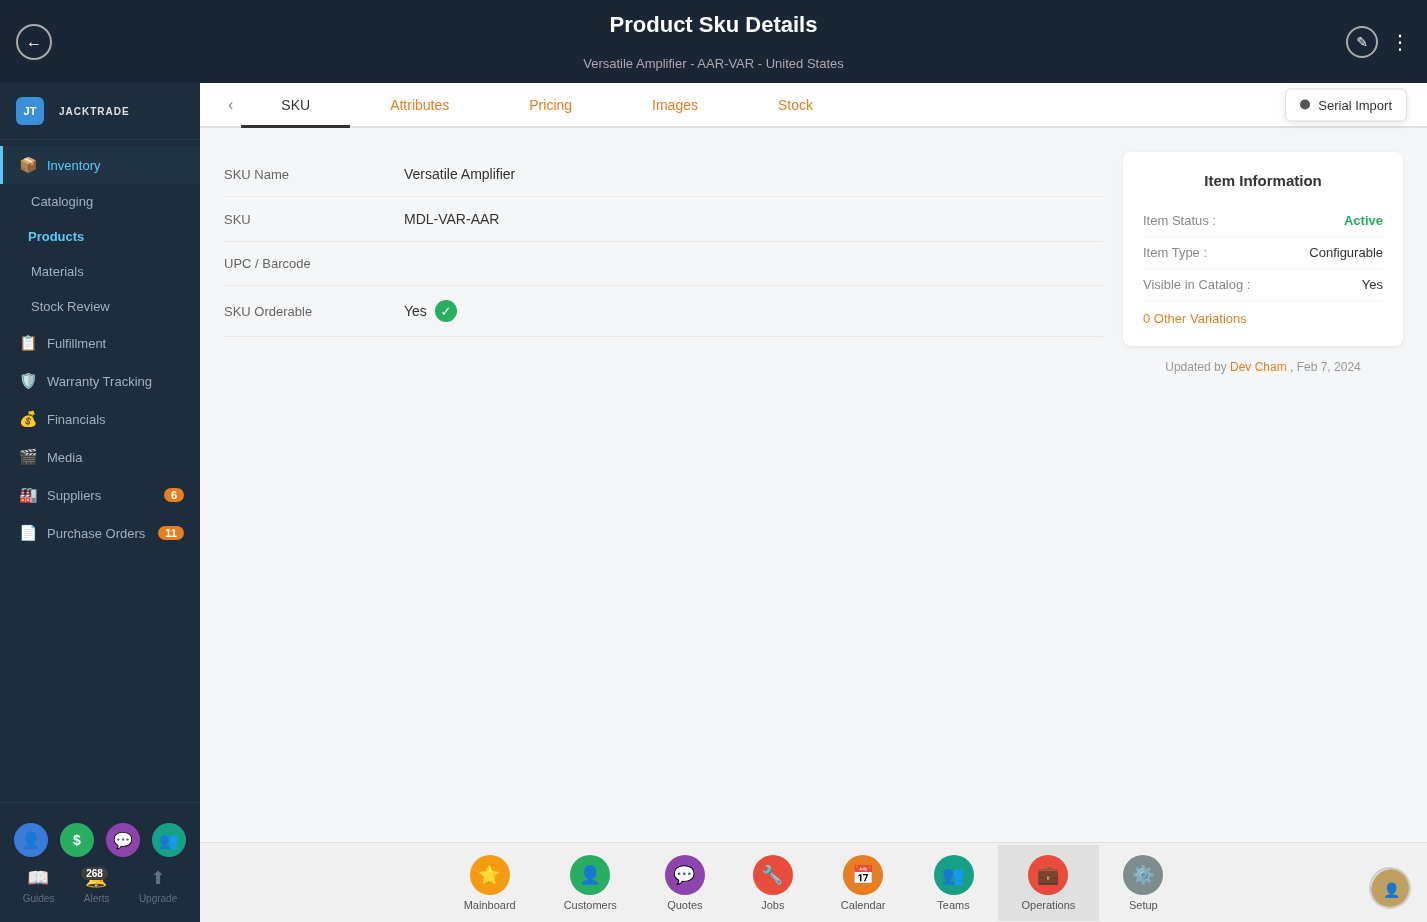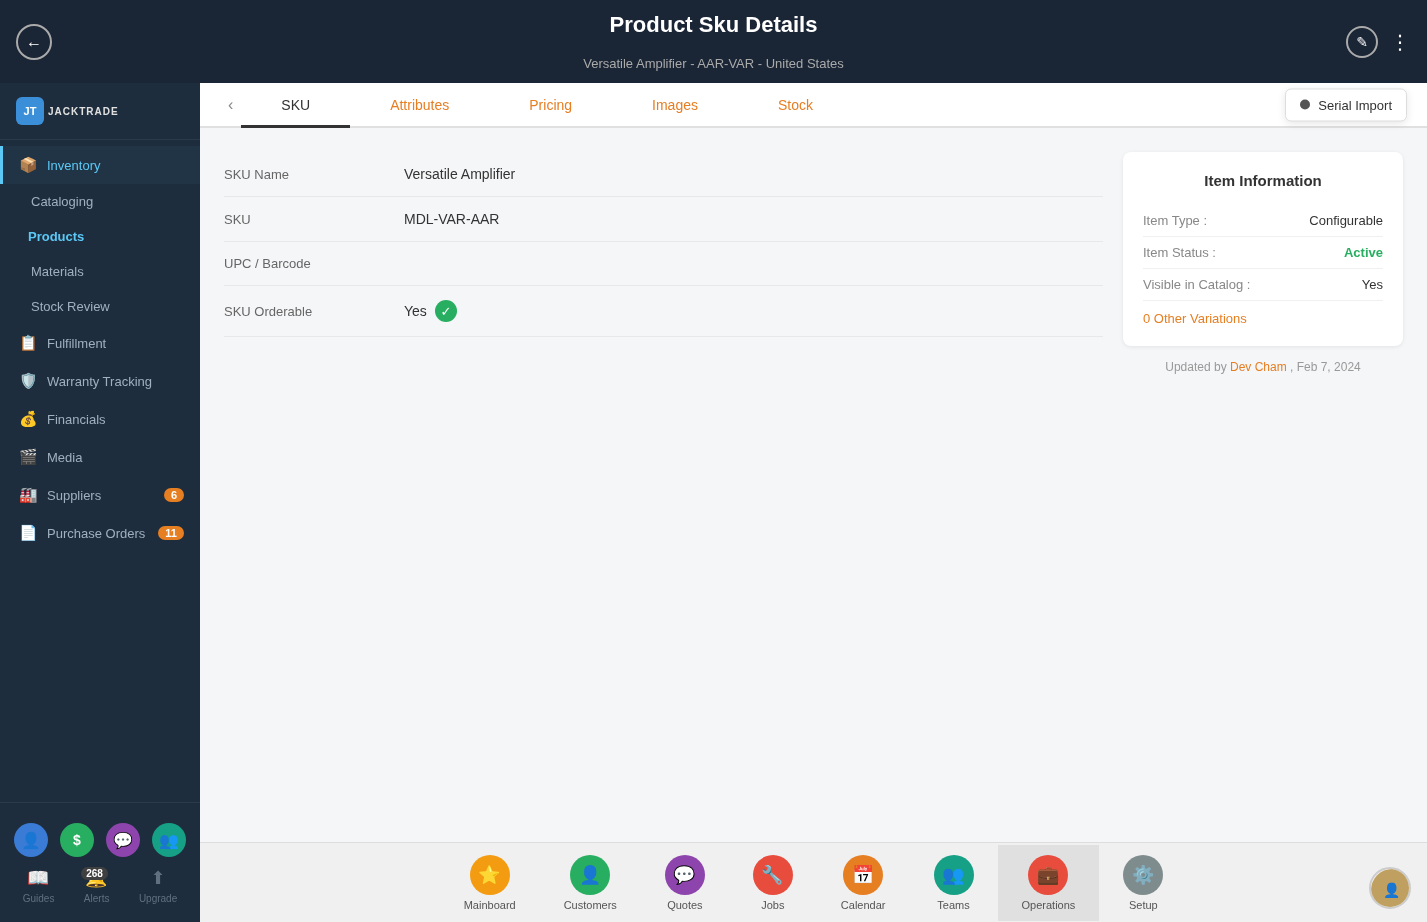--- a/index.html
+++ b/index.html
@@ -43,21 +43,21 @@
       width: 200px;
       background: #1e2d3d;
       color: white;
       display: flex;
       flex-direction: column;
       overflow-y: auto;
       flex-shrink: 0;
     }
     .sidebar-logo {
       padding: 14px 16px;
-      display: flex; align-items: center; gap: 4px;
+      display: flex; align-items: center; gap: 15px;
       border-bottom: 1px solid #2a3a4d;
     }
     .logo-icon {
       width: 28px; height: 28px; background: #3a8fd8; border-radius: 6px;
       display: flex; align-items: center; justify-content: center; font-size: 11px; font-weight: bold; color: white;
     }
     .logo-text { font-size: 10px; font-weight: 700; letter-spacing: 1px; color: #e0e0e0; }
 
     .sidebar-section {
       padding: 6px 0;
@@ -383,26 +383,26 @@
             <span>Yes</span>
             <div class="check-circle">✓</div>
           </div>
         </div>
       </div>
 
       <div class="info-panel">
         <div class="info-card">
           <div class="info-card-title">Item Information</div>
           <div class="info-row">
+            <span class="info-key">Item Status :</span>
+            <span class="info-val active-green">Active</span>
+          </div>
+          <div class="info-row">
             <span class="info-key">Item Type :</span>
             <span class="info-val">Configurable</span>
-          </div>
-          <div class="info-row">
-            <span class="info-key">Item Status :</span>
-            <span class="info-val active-green">Active</span>
           </div>
           <div class="info-row">
             <span class="info-key">Visible in Catalog :</span>
             <span class="info-val">Yes</span>
           </div>
           <div class="other-variations">0 Other Variations</div>
         </div>
         <div class="updated-text">
           <span>Updated by</span>
           <span class="author">Dev Cham</span>

